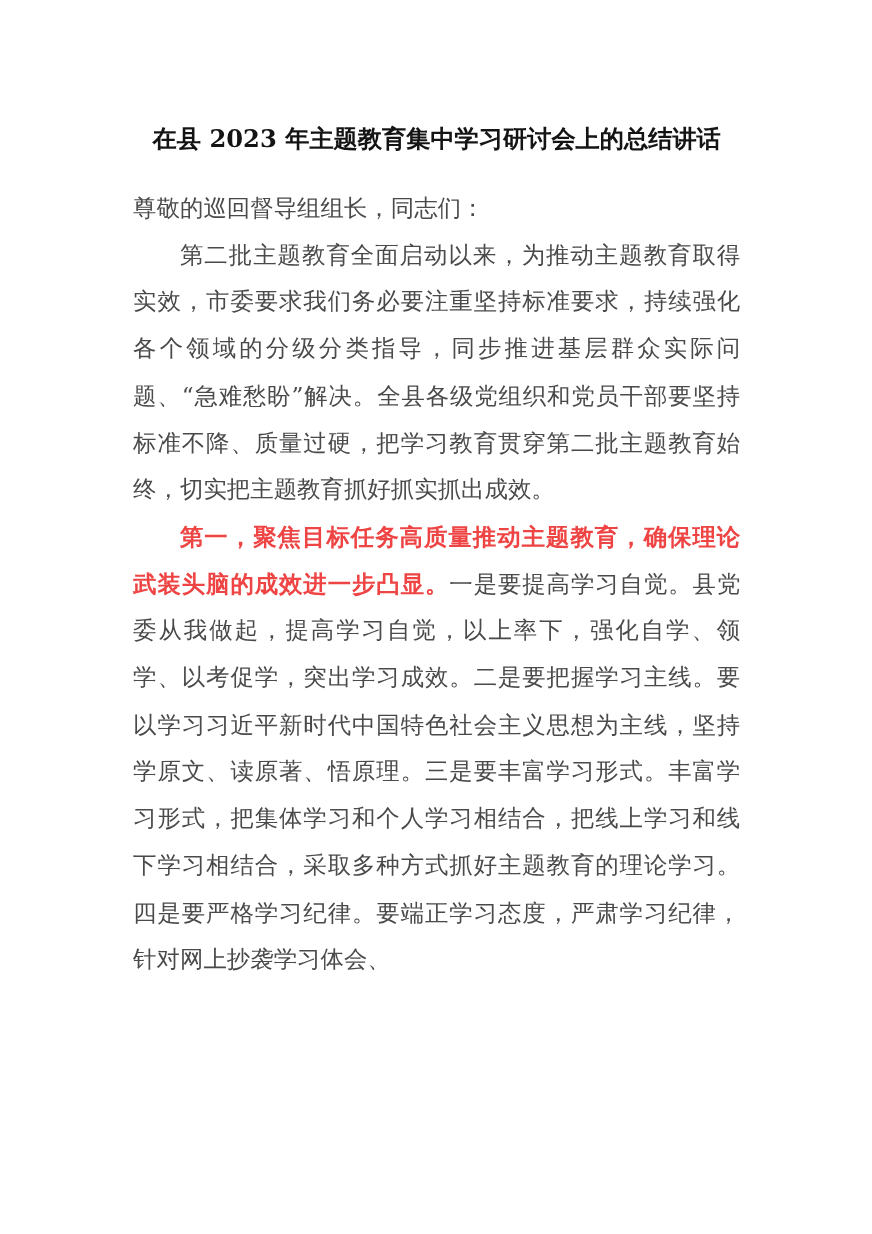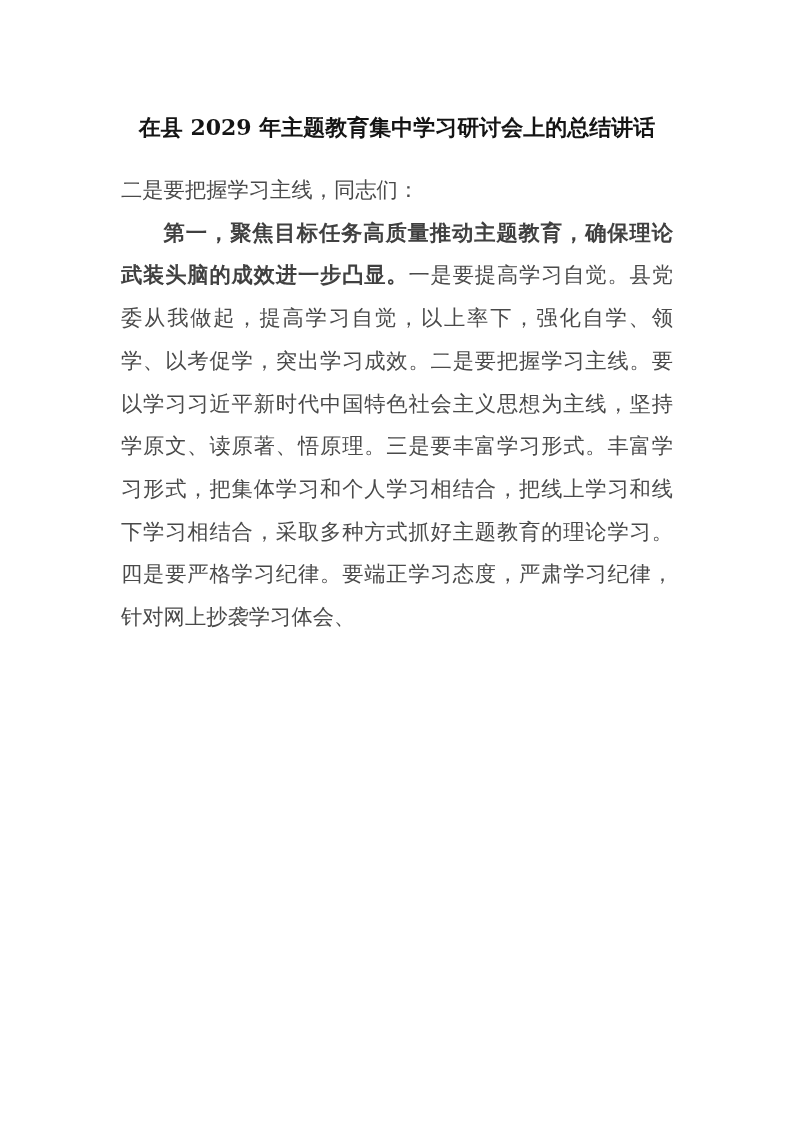--- a/index.html
+++ b/index.html
@@ -37,31 +37,32 @@
   .para {
     margin: 0;
     padding: 0;
     text-indent: 2em;
   }
   .para.no-indent {
     text-indent: 0;
   }
   .bold-lead {
     font-weight: bold;
-    color: #404040;
+    color: #ef4444;
   }
 </style>
 </head>
 <body>
 
 <div class="page">
   <div class="content">
 
-    <h1 class="doc-title">在县 2029 年主题教育集中学习研讨会上的总结讲话</h1>
+    <h1 class="doc-title">在县 2023 年主题教育集中学习研讨会上的总结讲话</h1>
 
-    <p class="para no-indent">二是要把握学习主线，同志们：</p>
+    <p class="para no-indent">尊敬的巡回督导组组长，同志们：</p>
 
+    <p class="para">第二批主题教育全面启动以来，为推动主题教育取得实效，市委要求我们务必要注重坚持标准要求，持续强化各个领域的分级分类指导，同步推进基层群众实际问题、“急难愁盼”解决。全县各级党组织和党员干部要坚持标准不降、质量过硬，把学习教育贯穿第二批主题教育始终，切实把主题教育抓好抓实抓出成效。</p>
 
 
     <p class="para"><span class="bold-lead">第一，聚焦目标任务高质量推动主题教育，确保理论武装头脑的成效进一步凸显。</span><span>一是要提高学习自觉。县党委从我做起，提高学习自觉，以上率下，强化自学、领学、以考促学，突出学习成效。二是要把握学习主线。要以学习习近平新时代中国特色社会主义思想为主线，坚持学原文、读原著、悟原理。三是要丰富学习形式。丰富学习形式，把集体学习和个人学习相结合，把线上学习和线下学习相结合，采取多种方式抓好主题教育的理论学习。四是要严格学习纪律。要端正学习态度，严肃学习纪律，针对网上抄袭学习体会、</span></p>
 
   </div>
 </div>
 
 </body></html>

